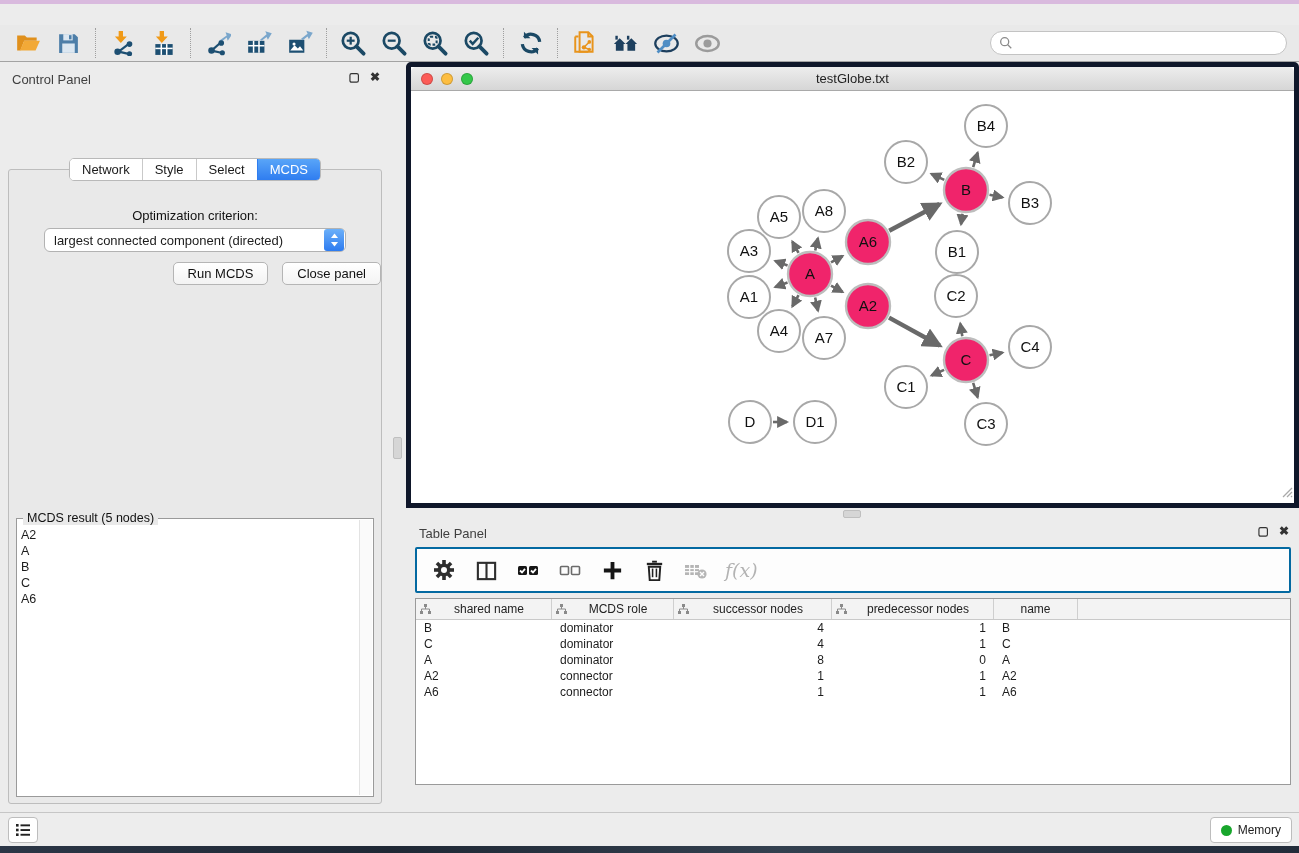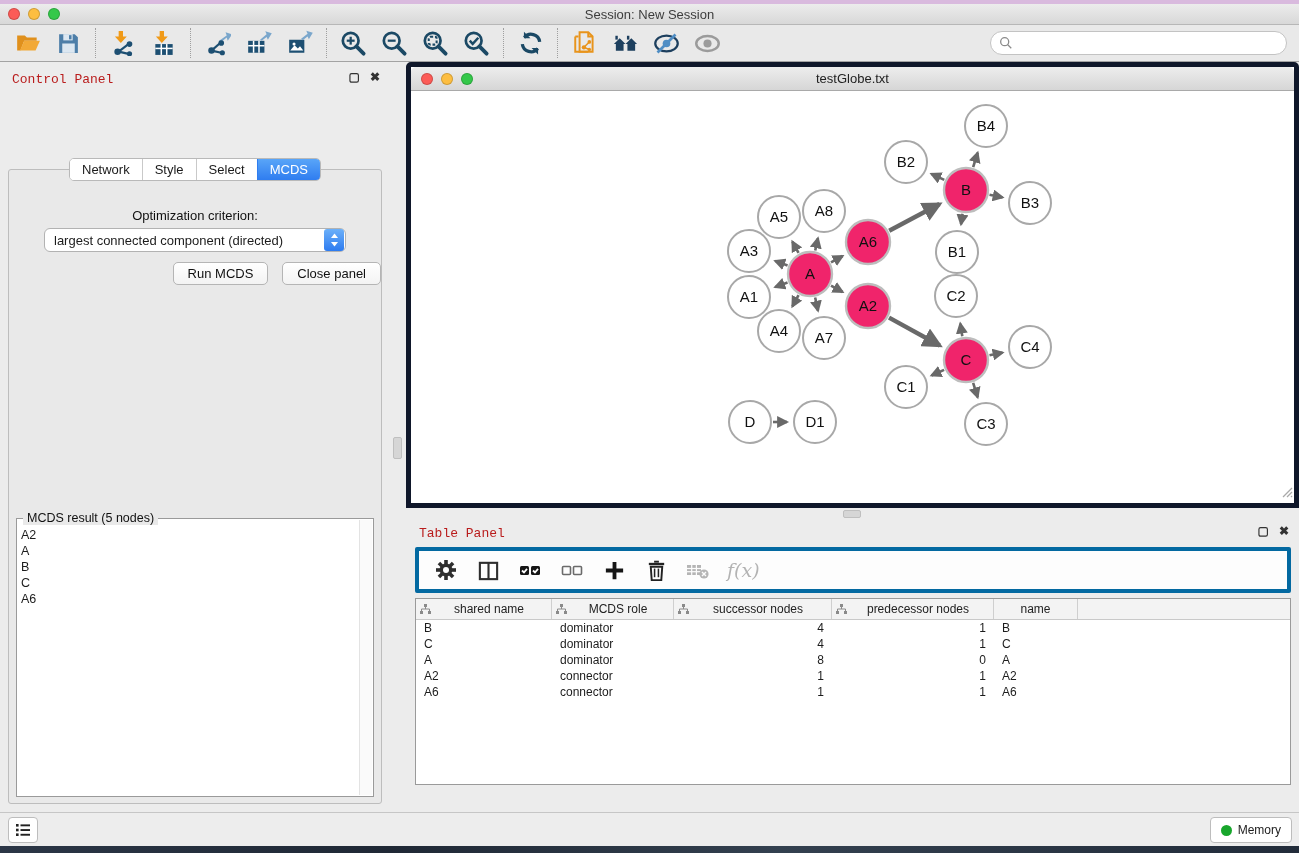--- a/index.html
+++ b/index.html
@@ -20,21 +20,21 @@
   
   .toolbar{position:absolute;left:0;top:25px;width:100%;height:37px;background:#e9e9e9;
     border-bottom:1px solid #a3a3a3;display:flex;align-items:center;padding:0 8px;}
   .tb-group{display:flex;align-items:center;gap:14px;padding:0 13px;}
   .tb-sep{width:1px;height:30px;border-left:1px dotted #9f9f9f;}
   .tbi{width:27px;height:27px;display:flex;align-items:center;justify-content:center;cursor:pointer;}
   .search{margin-left:auto;margin-right:4px;width:297px;height:24px;background:#fff;border:1px solid #c3c3c3;
     border-radius:12px;display:flex;align-items:center;padding:0 8px;gap:5px;}
   .search input{border:none;outline:none;flex:1;font-size:12px;background:transparent;}
   
-  .panel-head{font-size:13px;color:#b91c1c;font-family:Liberation Mono, monospace;}
+  .panel-head{font-size:13px;color:#404040;}
   .panel-ctl{font-weight:bold;color:#333;font-size:12px;line-height:1;cursor:pointer;}
   
   .control-panel{position:absolute;left:0;top:62px;width:390px;bottom:41px;background:#ececec;}
   .cp-title{position:absolute;left:12px;top:10px;}
   .cp-icons{position:absolute;right:10px;top:9px;display:flex;gap:10px;align-items:center;}
   .cp-body{position:absolute;left:8px;right:8px;top:107px;bottom:8px;background:#e9e9e9;
     border:1px solid #bdbdbd;border-radius:3px;}
   .seg{display:inline-flex;border:1px solid #b9b9b9;border-radius:5px;overflow:hidden;background:#fff;}
   .seg .tab{padding:2px 12px;font-size:13px;height:21px;line-height:17px;background:#fff;color:#1a1a1a;
     border-left:1px solid #c9c9c9;cursor:pointer;}
@@ -67,21 +67,21 @@
     border-radius:5px 5px 0 0;position:relative;}
   .net-titlebar .lights{top:6px;left:10px;}
   .net-title{position:absolute;left:0;right:0;top:4px;text-align:center;font-size:13px;color:#222;}
   .net-canvas{position:absolute;left:0;top:25px;right:0;bottom:0;overflow:hidden;background:#fff;padding-left:34px;}
   .resize-grip{position:absolute;right:1px;bottom:1px;}
   
   .table-panel{position:absolute;left:405px;top:520px;right:0;bottom:41px;background:#ececec;}
   .tp-title{position:absolute;left:14px;top:6px;}
   .tp-icons{position:absolute;right:10px;top:5px;display:flex;gap:10px;align-items:center;}
   .tp-toolbar{position:absolute;left:10px;right:8px;top:27px;height:46px;background:#fdfdfd;
-    border:4px solid #0369a1;border-radius:2px;display:flex;align-items:center;gap:16px;padding:0 14px;}
+    border:2px solid #0369a1;border-radius:2px;display:flex;align-items:center;gap:16px;padding:0 14px;}
   .tpi{width:26px;height:26px;display:flex;align-items:center;justify-content:center;cursor:pointer;}
   .fx{font-family:"DejaVu Serif",serif;font-style:italic;font-size:19px;color:#b3b3b3;}
   .tp-table{position:absolute;left:10px;right:8px;top:78px;bottom:27px;background:#fff;border:1px solid #9a9a9a;overflow:hidden;}
   .thead{display:flex;height:21px;background:#f3f3f3;border-bottom:1px solid #c9c9c9;}
   .th{display:flex;align-items:center;border-right:1px solid #cfcfcf;font-size:12px;color:#222;padding:0 4px;}
   .th .lbl{flex:1;text-align:center;}
   .trow{display:flex;height:16px;align-items:center;}
   .td{font-size:12px;padding:0 8px;white-space:nowrap;overflow:hidden;}
   .num{text-align:right;}
   .tp-tabs{position:absolute;left:0;right:0;bottom:2px;display:flex;justify-content:center;}
@@ -92,28 +92,20 @@
   .sb-left{left:8px;width:30px;}
   .sb-right{right:7px;padding:0 10px;}
   .mem-dot{width:11px;height:11px;border-radius:50%;background:#18a62c;}
 </style>
 </head>
 <body>
 
 <div class="screen">
   <div class="desktop-top"></div>
 
-  <div class="titlebar">
-    <div class="lights">
-      <div class="light red"></div>
-      <div class="light yellow"></div>
-      <div class="light green"></div>
-    </div>
-    <div class="win-title">Session: New Session</div>
-  </div>
 
   <div class="toolbar">
     <div class="tb-group" style="padding-left:6px;">
       <div class="tbi">
         <svg width="26" height="26" viewBox="0 0 24 24">
             <path d="M2 5h7l2 2h9v3H8.5L5 19H2z" fill="#e0901c"></path>
             <path d="M8.5 10H23l-4 9H4.6z" fill="#f2a937"></path>
           </svg>
       </div>
       <div class="tbi">

